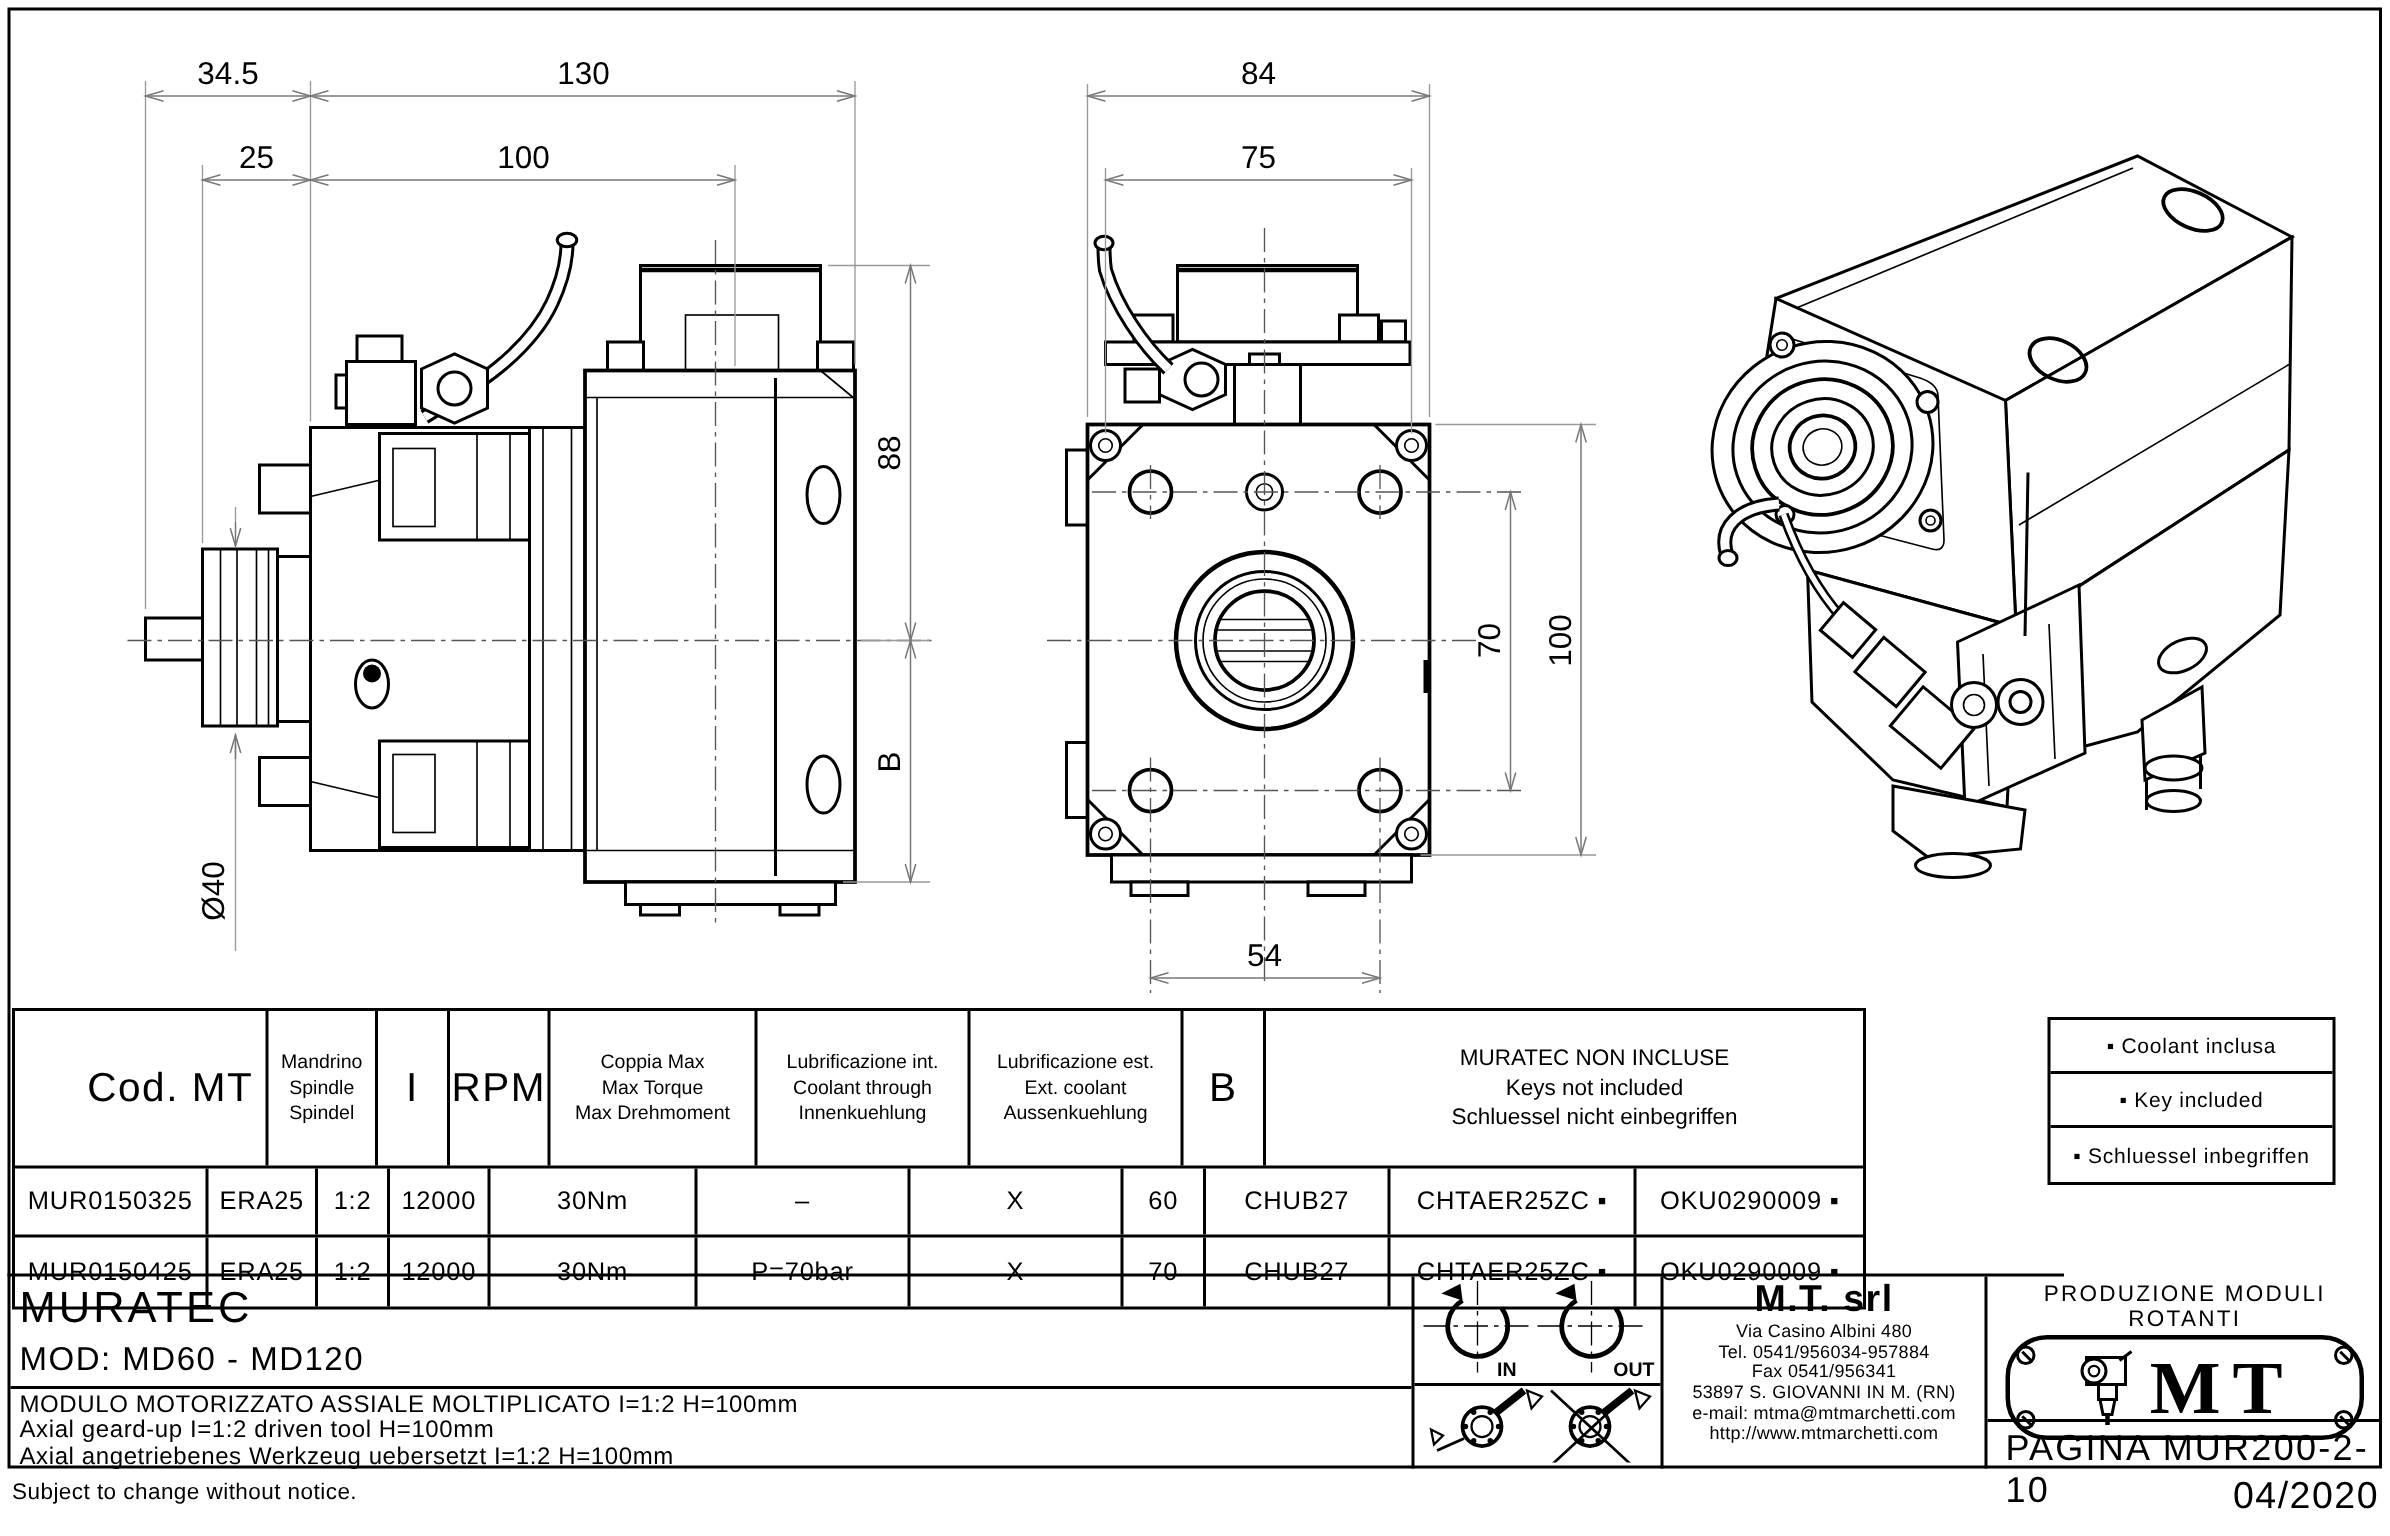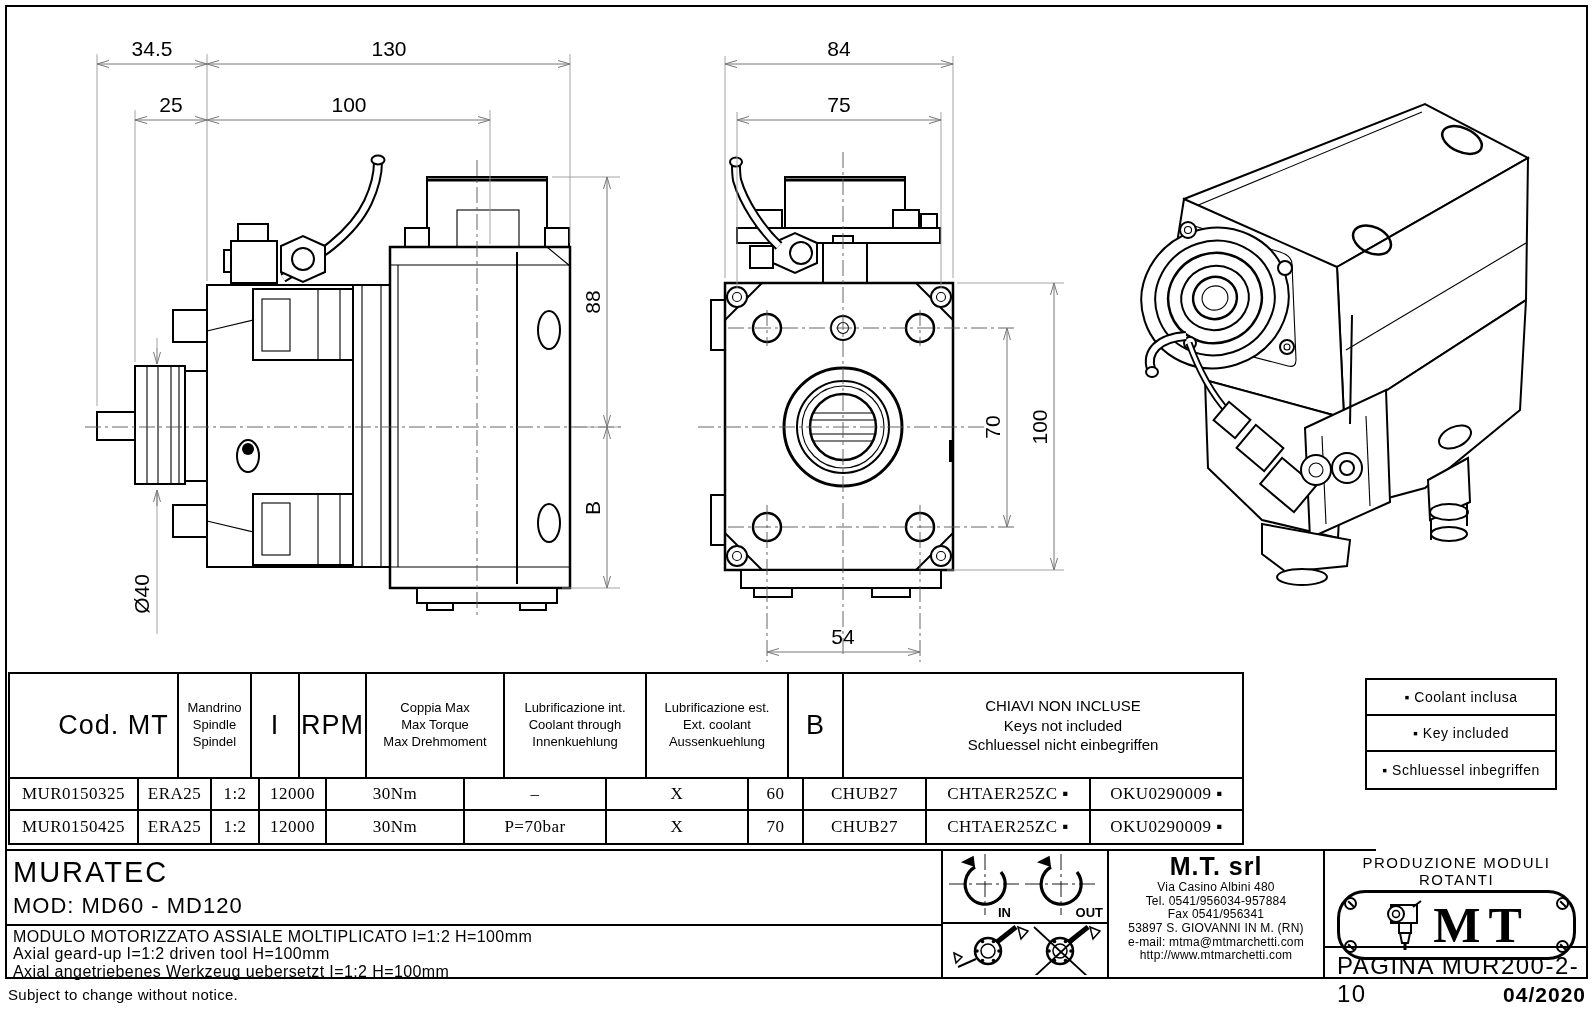--- a/index.html
+++ b/index.html
@@ -23,21 +23,21 @@
   .cl  { stroke:#555; stroke-width:0.9; fill:none; stroke-dasharray:16 4 3 4; }
   .dt  { font-size:21px; fill:#000; text-anchor:middle; font-family:"Liberation Sans",sans-serif; }
   .tube { fill:none; stroke:#000; stroke-width:10; }
   .tubei{ fill:none; stroke:#fff; stroke-width:6; }
   .tub2 { fill:none; stroke:#000; stroke-width:7; }
   .tub2i{ fill:none; stroke:#fff; stroke-width:3.5; }
 
   
   .spec { left:8px; top:672px; width:1236px; border:2px solid #000; background:#fff; }
   .hrow { display:flex; height:105px; border-bottom:2px solid #000;padding-left:40px; }
-  .drow { display:flex; height:32px; border-bottom:2px solid #000;font-family:Liberation Serif, serif; }
+  .drow { display:flex; height:46px; border-bottom:2px solid #000; }
   .drow:last-child { border-bottom:none; }
   .cell { border-right:2px solid #000; display:flex; flex-direction:column;
           align-items:center; justify-content:center; text-align:center; flex:0 0 auto; }
   .cell.last { border-right:none; }
   .w0{width:129px}.w1{width:73px}.w2{width:48px}.w3{width:67px}.w4{width:138px}
   .w5{width:142px}.w6{width:142px}.w7{width:55px}.w8{width:123px}.w9{width:164px}
   .w10{width:151px}.wm{width:438px}
   .hbig { font-size:27px; letter-spacing:1px; }
   .hsm  { font-size:13px; line-height:1.3; }
   .dval { font-size:17px; letter-spacing:0.5px; }
@@ -69,21 +69,21 @@
              letter-spacing:8px; line-height:1; padding-left:4px; }
   .lg-screw { position:absolute; width:13px; height:13px; border:2px solid #000; border-radius:50%; }
   .lg-screw::after { content:""; position:absolute; left:0.5px; top:3.5px; width:8px; height:2px;
                      background:#000; transform:rotate(45deg); }
   .s-tl{left:4px;top:4px}.s-tr{right:4px;top:4px}.s-bl{left:4px;bottom:4px}.s-br{right:4px;bottom:4px}
   .pagina { position:absolute; left:0; right:0; bottom:0; height:33px; border-top:2.5px solid #000;
             font-size:24px; letter-spacing:1.5px; padding:4px 0 0 12px; }
 
   
   .foot-note { left:8px; top:986px; font-size:15px; letter-spacing:0.3px; }
-  .foot-date { right:7px; top:983px; font-size:21px; letter-spacing:1px;font-weight:bold; }
+  .foot-date { right:7px; top:983px; font-size:25px; letter-spacing:1px; }
 </style>
 </head>
 <body>
 
 <div class="abs frame"></div>
 
 <svg id="dwg" class="abs" width="1593" height="672" viewBox="0 0 1593 672">
   <defs>
     <marker id="ar" markerWidth="15" markerHeight="10" refX="13" refY="5" orient="auto-start-reverse" markerUnits="userSpaceOnUse">
       <path d="M1,1.5 L13,5 L1,8.5" fill="none" stroke="#777" stroke-width="1"></path>
@@ -332,21 +332,21 @@
       <span>Coolant through</span>
       <span>Innenkuehlung</span>
     </div>
     <div class="cell w6 hsm">
       <span>Lubrificazione est.</span>
       <span>Ext. coolant</span>
       <span>Aussenkuehlung</span>
     </div>
     <div class="cell w7 hbig">B</div>
     <div class="cell wm hsm last" style="font-size:15px">
-      <span>CHIAVI NON INCLUSE</span>
+      <span>MURATEC NON INCLUSE</span>
       <span>Keys not included</span>
       <span>Schluessel nicht einbegriffen</span>
     </div>
   </div>
   <div class="drow">
     <div class="cell w0 dval">MUR0150325</div>
     <div class="cell w1 dval">ERA25</div>
     <div class="cell w2 dval">1:2</div>
     <div class="cell w3 dval">12000</div>
     <div class="cell w4 dval">30Nm</div>

